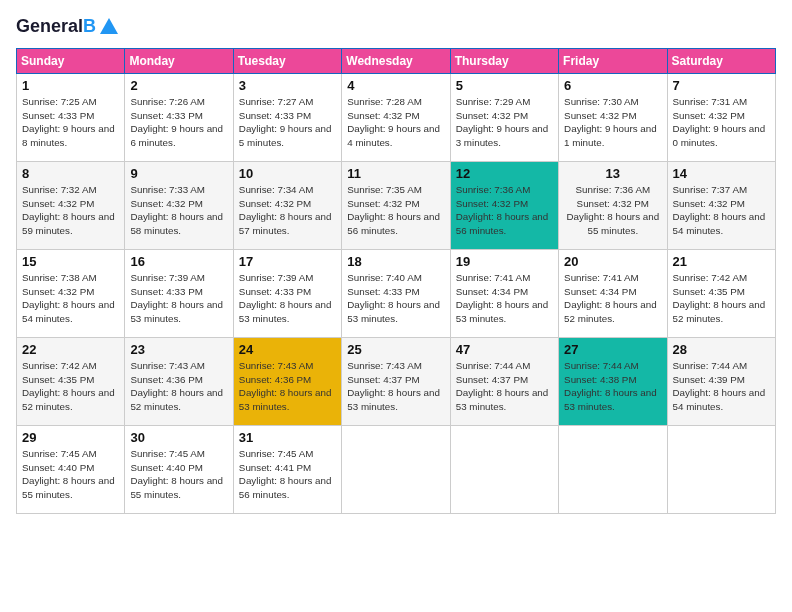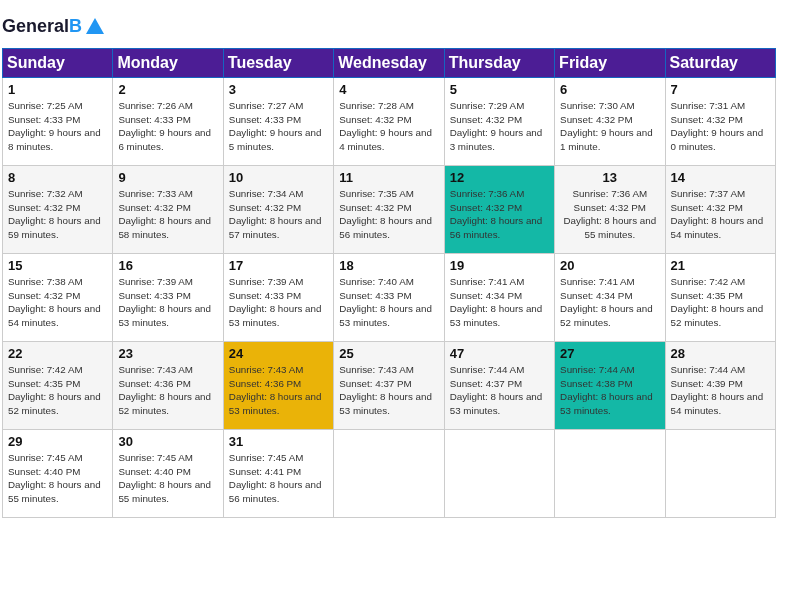--- a/index.html
+++ b/index.html
@@ -6,21 +6,21 @@
     body {
       width: 792px;
       height: 612px;
       font-family: Arial, sans-serif;
       background: #fff;
       overflow: hidden;
     }
     .page {
       width: 792px;
       height: 548px;
-      padding: 16px 16px 10px 2px;
+      padding: 16px 16px 10px 16px;
     }
     .header {
       display: flex;
       justify-content: space-between;
       align-items: flex-start;
       margin-bottom: 10px;
     }
     .logo {
       display: flex;
       align-items: center;
@@ -50,26 +50,26 @@
     .location-title {
       font-size: 15px;
       color: #444;
     }
     .calendar {
       width: 100%;
       border-collapse: collapse;
       font-size: 10.5px;
     }
     .calendar th {
-      background: #4c1d95;
+      background: #ec4899;
       color: #fff;
       padding: 5px 4px;
       text-align: left;
       font-weight: bold;
-      font-size: 16px;
+      font-size: 12px;
       border: 1px solid #1565C0;
     }
     .calendar td {
       border: 1px solid #ccc;
       vertical-align: top;
       padding: 4px 5px;
       width: calc(100% / 7);
       height: 88px;
       background: #fff;
     }

